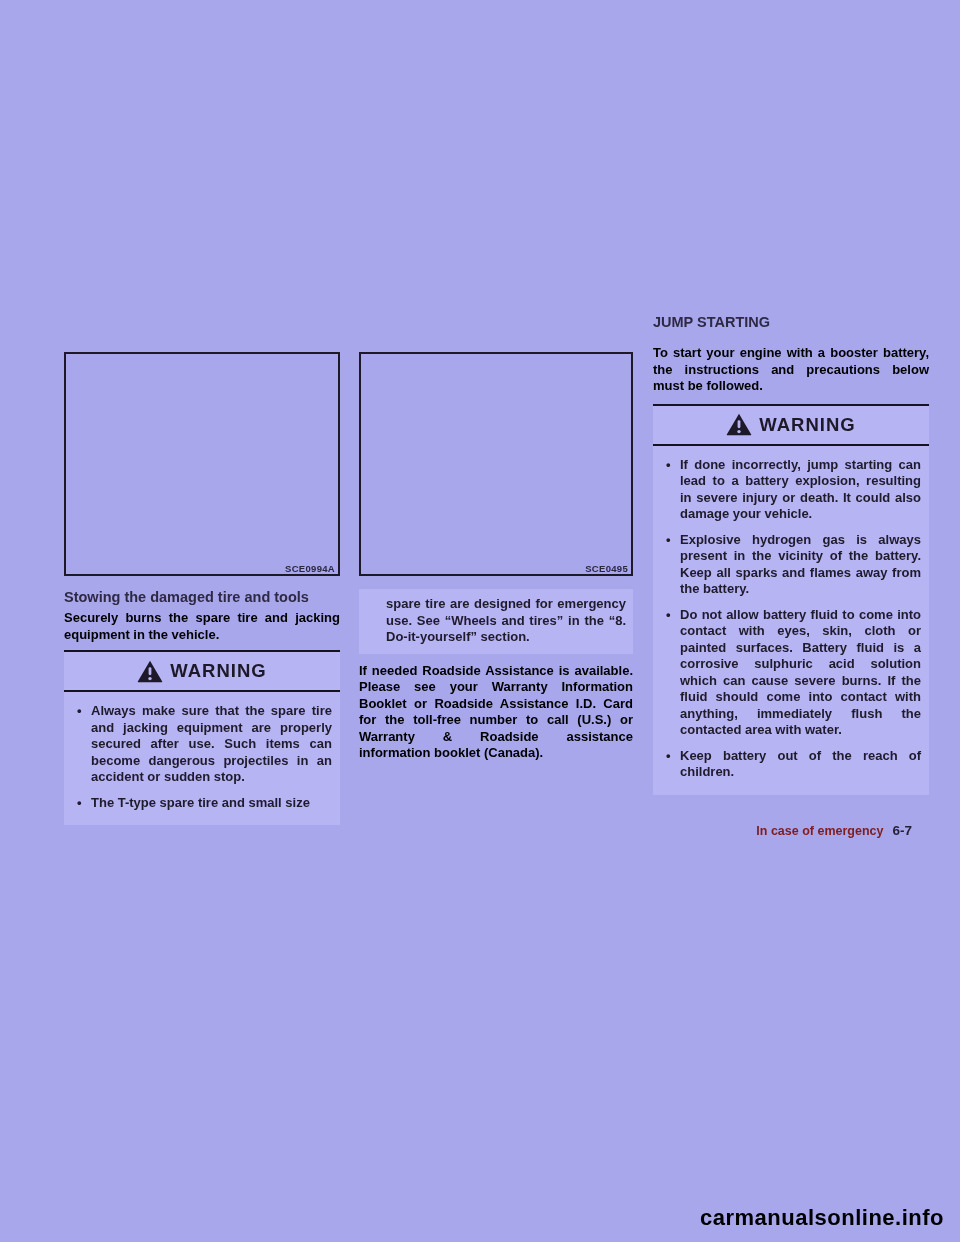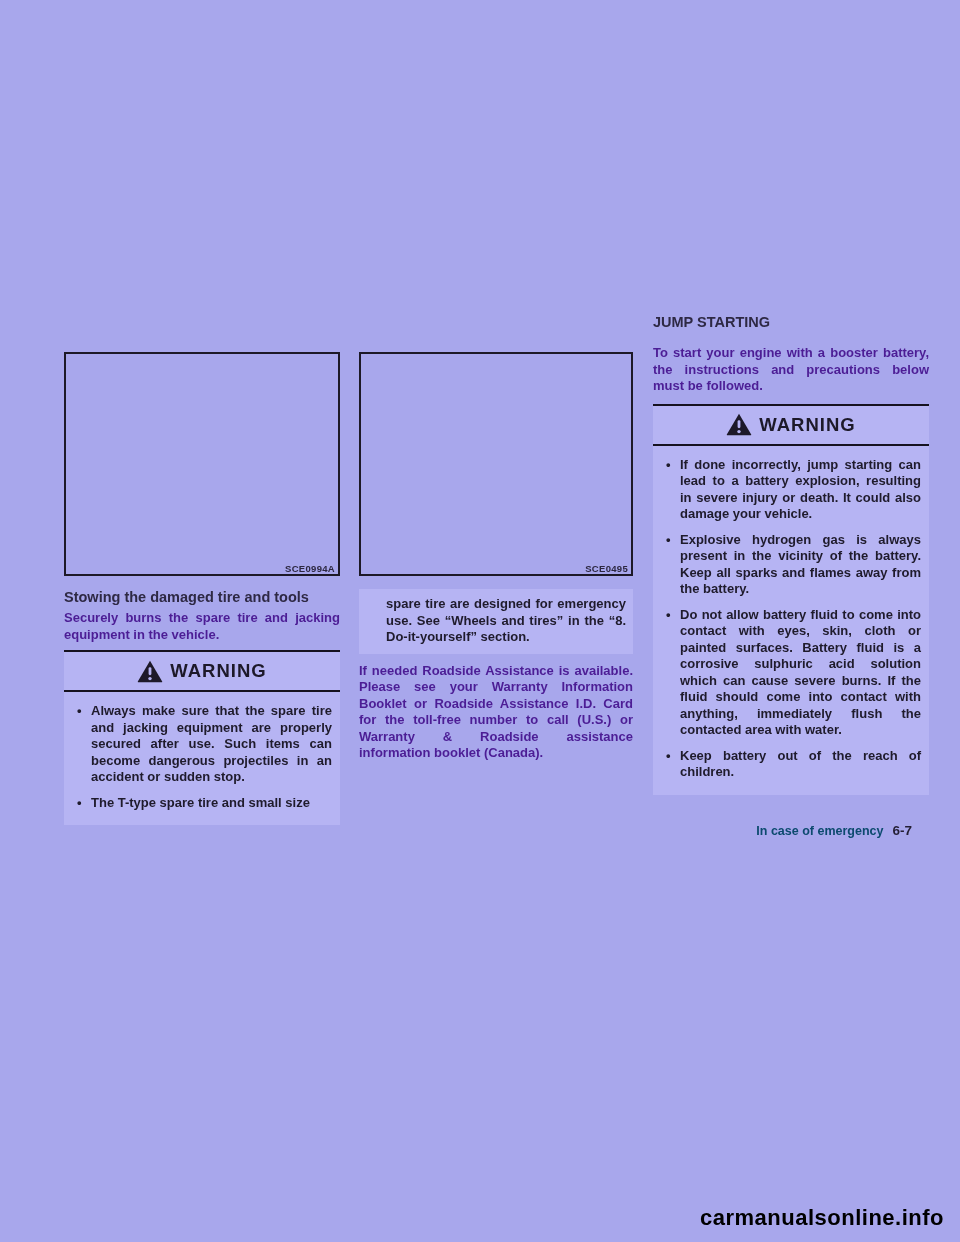--- a/index.html
+++ b/index.html
@@ -30,21 +30,21 @@
   }
 
   .section-heading{
     font-size:14.5px;font-weight:700;color:#2e2944;
     line-height:18px;
   }
   #col-left .section-heading{margin-top:12px;}
 
   .body-para{
     font-size:13px;font-weight:700;line-height:16.5px;
-    color:#4c1d95;
+    color:#000000;
     text-align:justify;
   }
   #col-left .body-para{margin-top:4px;}
   #col-right .body-para{margin-top:14px;}
   #col-mid .body-para{margin-top:9px;}
 
   .warning-box{background:#b6b4f3;}
   #warning-left{margin-top:7px;}
   #warning-right{margin-top:9px;}
 
@@ -81,21 +81,21 @@
     padding:7px 7px 8px 27px;
     font-size:13px;font-weight:700;line-height:16.5px;
     color:#1f1b2c;text-align:justify;
   }
   #warning-cont-box{margin-top:13px;}
 
   .footer{
     position:absolute;top:823px;right:48px;
     display:flex;align-items:baseline;gap:9px;
   }
-  .footer-section{font-size:12.5px;font-weight:700;color:#0c4a6e;}
+  .footer-section{font-size:12.5px;font-weight:700;color:#7f1d1d;}
   .footer-page{font-size:13.5px;font-weight:700;color:#241f35;}
 
   .watermark{
     position:absolute;right:16px;top:1205px;
     font-size:22px;font-weight:700;color:#000000;
     letter-spacing:0.5px;
     text-decoration:none;
   }
   .tri-icon{display:block;}
 </style>

